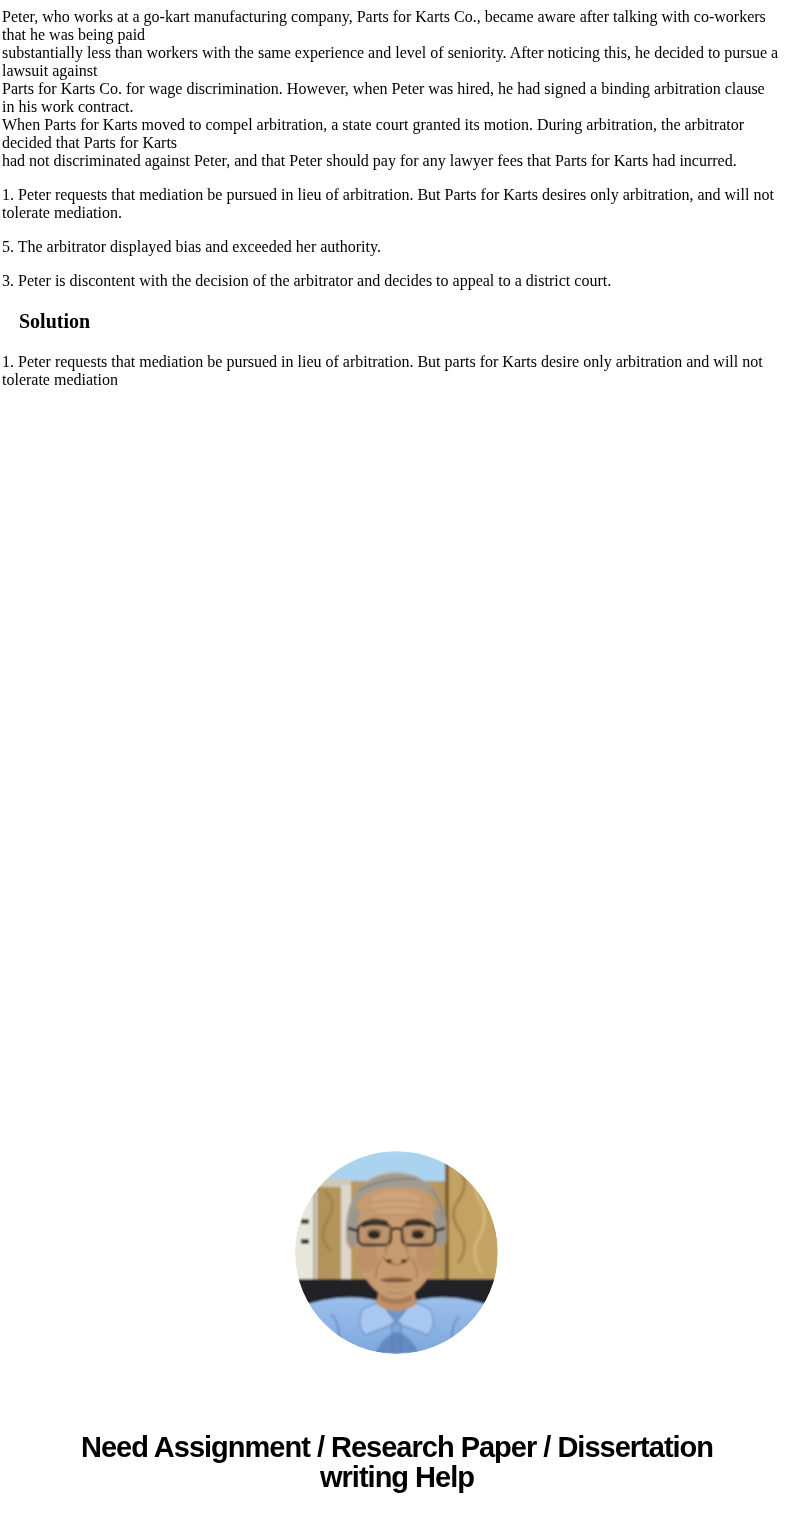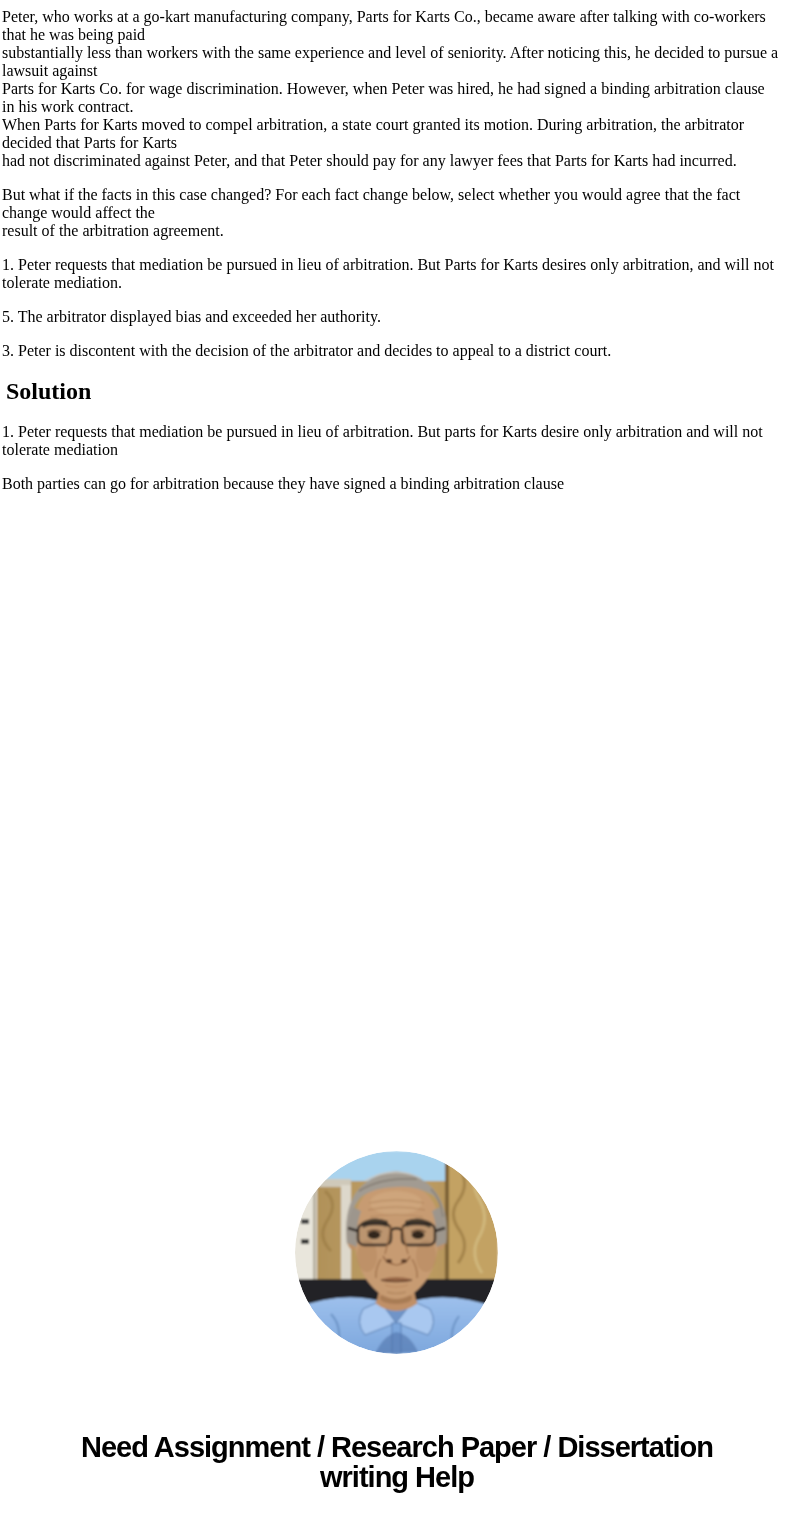--- a/index.html
+++ b/index.html
@@ -19,24 +19,24 @@
     width: 778px;
     font-size: 16px;
     line-height: 18px;
   }
   .doc p {
     margin: 16px 0;
     white-space: pre-line;
   }
   .doc p.first { margin-top: 0; }
   .solution-heading {
-    font-size: 24px;
+    font-size: 20px;
     line-height: 23px;
     font-weight: bold;
-    margin: 20px 4px;
+    margin: 20px 17px;
   }
   .avatar {
     position: absolute;
     left: 295px;
     top: 1151px;
     width: 203px;
     height: 203px;
     border-radius: 50%;
     overflow: hidden;
   }
@@ -59,28 +59,25 @@
 <body>
 
 <div class="page">
 
   <div class="doc">
     <p class="first">Peter, who works at a go-kart manufacturing company, Parts for Karts Co., became aware after talking with co-workers that he was being paid
 substantially less than workers with the same experience and level of seniority. After noticing this, he decided to pursue a lawsuit against
 Parts for Karts Co. for wage discrimination. However, when Peter was hired, he had signed a binding arbitration clause in his work contract.
 When Parts for Karts moved to compel arbitration, a state court granted its motion. During arbitration, the arbitrator decided that Parts for Karts
 had not discriminated against Peter, and that Peter should pay for any lawyer fees that Parts for Karts had incurred.</p>
-    <p>But what if the facts in this case changed? For each fact change below, select whether you would agree that the fact change would affect the
-result of the arbitration agreement.</p>
     <p>1. Peter requests that mediation be pursued in lieu of arbitration. But Parts for Karts desires only arbitration, and will not tolerate mediation.</p>
     <p>5. The arbitrator displayed bias and exceeded her authority.</p>
     <p>3. Peter is discontent with the decision of the arbitrator and decides to appeal to a district court.</p>
     <div class="solution-heading">Solution</div>
     <p>1. Peter requests that mediation be pursued in lieu of arbitration. But parts for Karts desire only arbitration and will not tolerate mediation</p>
-    <p>Both parties can go for arbitration because they have signed a binding arbitration clause</p>
   </div>
 
   <div class="avatar">
     <svg width="203" height="203" viewBox="0 0 203 203">
       <defs>
         <clipPath id="circ">
             <circle cx="101.5" cy="101.5" r="101.5"></circle>
           </clipPath>
         <filter id="soft" x="-5%" y="-5%" width="110%" height="110%">
             <feGaussianBlur stdDeviation="0.8"></feGaussianBlur>

